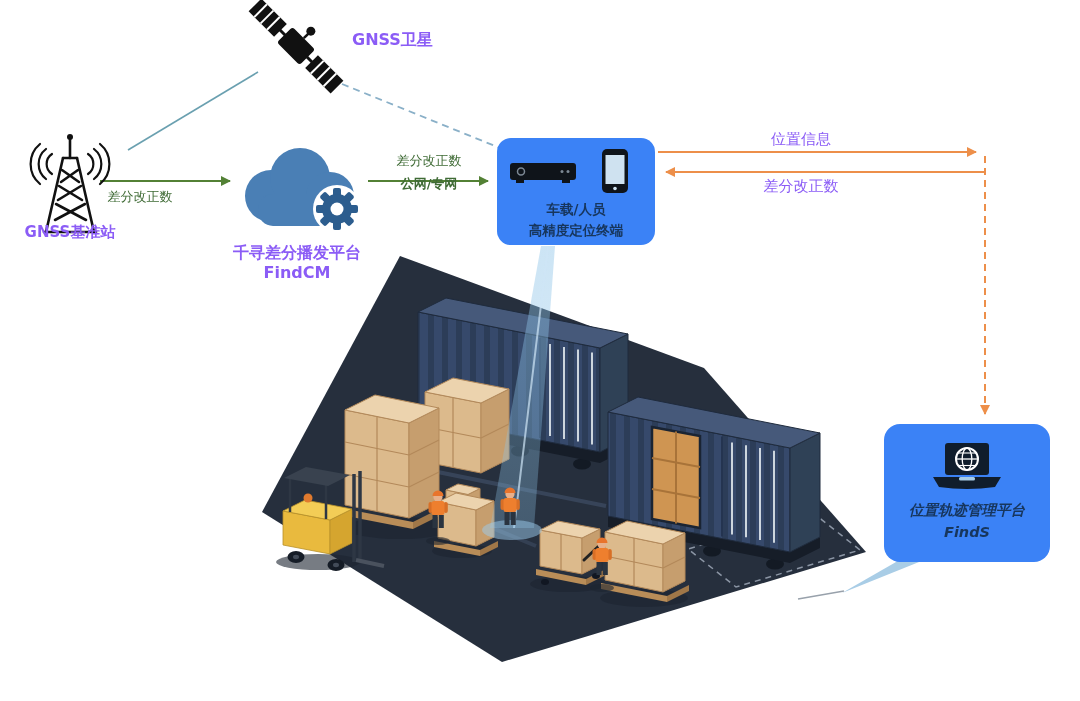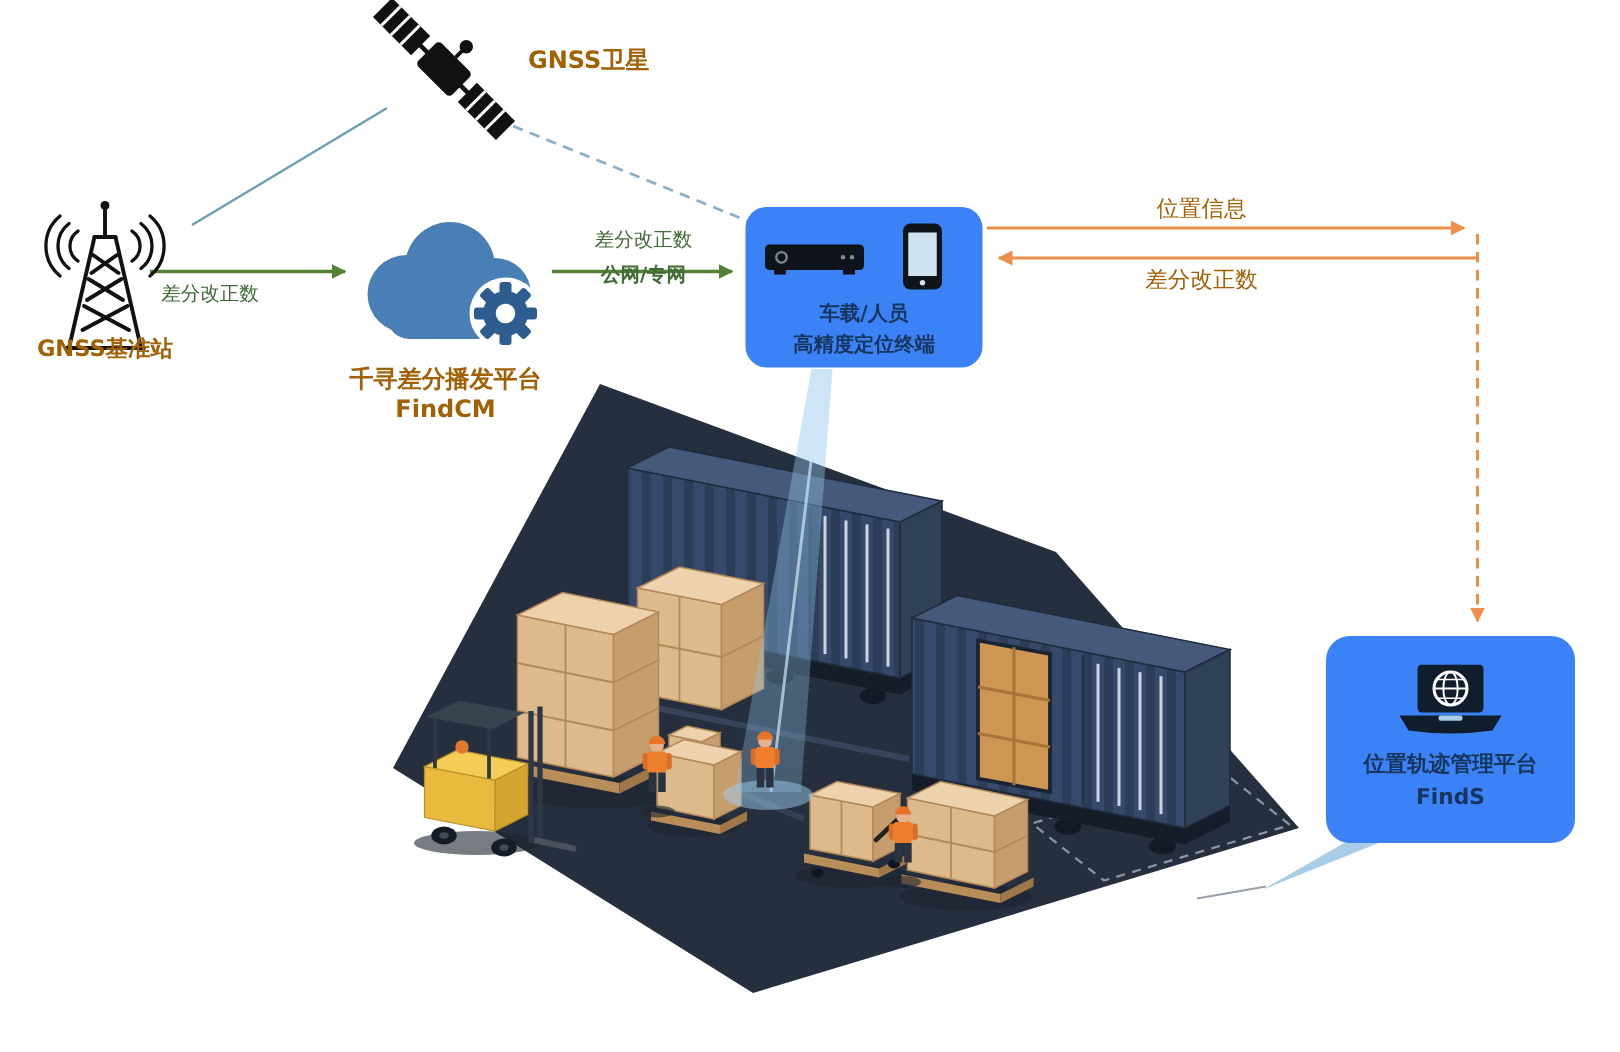--- a/index.html
+++ b/index.html
@@ -1,29 +1,29 @@
 <!DOCTYPE html>
 <html><head>
 <meta charset="utf-8">
 <style>
   html,body{margin:0;padding:0;background:#fff;}
   .stage{position:relative;width:1080px;height:701px;background:#fff;overflow:hidden;
          font-family:"DejaVu Sans","Liberation Sans",sans-serif;}
   #scene-svg{position:absolute;left:0;top:0;z-index:0;}
-  .lbl{position:absolute;z-index:2;color:#a16207;text-align:center;line-height:1.25;white-space:nowrap;}
+  .lbl{position:absolute;z-index:2;color:#8b5cf6;text-align:center;line-height:1.25;white-space:nowrap;}
   .lbl.big{font-size:16px;font-weight:600;}
   .lbl.mid{font-size:15px;font-weight:600;}
   .lbl.green{color:#3f6b35;font-size:13px;font-weight:500;}
   .lbl.orangelbl{font-size:15px;font-weight:500;}
   .callout{position:absolute;z-index:1;background:#3b82f6;display:flex;flex-direction:column;
            align-items:center;justify-content:center;gap:1px;}
   #terminal-box{left:497px;top:138px;width:158px;height:107px;border-radius:14px;}
   #platform-box{left:884px;top:424px;width:166px;height:138px;border-radius:16px;}
   .co-line{font-weight:bold;color:#17365d;font-size:13.5px;line-height:1.45;}
-  #platform-box .co-line{font-size:14.5px;}
+  #platform-box .co-line{font-size:14.5px;font-style:italic;}
   .term-icons{margin-bottom:2px;}
 </style>
 </head>
 <body>
 
 <div class="stage">
 
   <svg id="scene-svg" width="1080" height="701" viewBox="0 0 1080 701">
     <defs>
       <pattern id="ribs" width="14" height="10" patternUnits="userSpaceOnUse">

